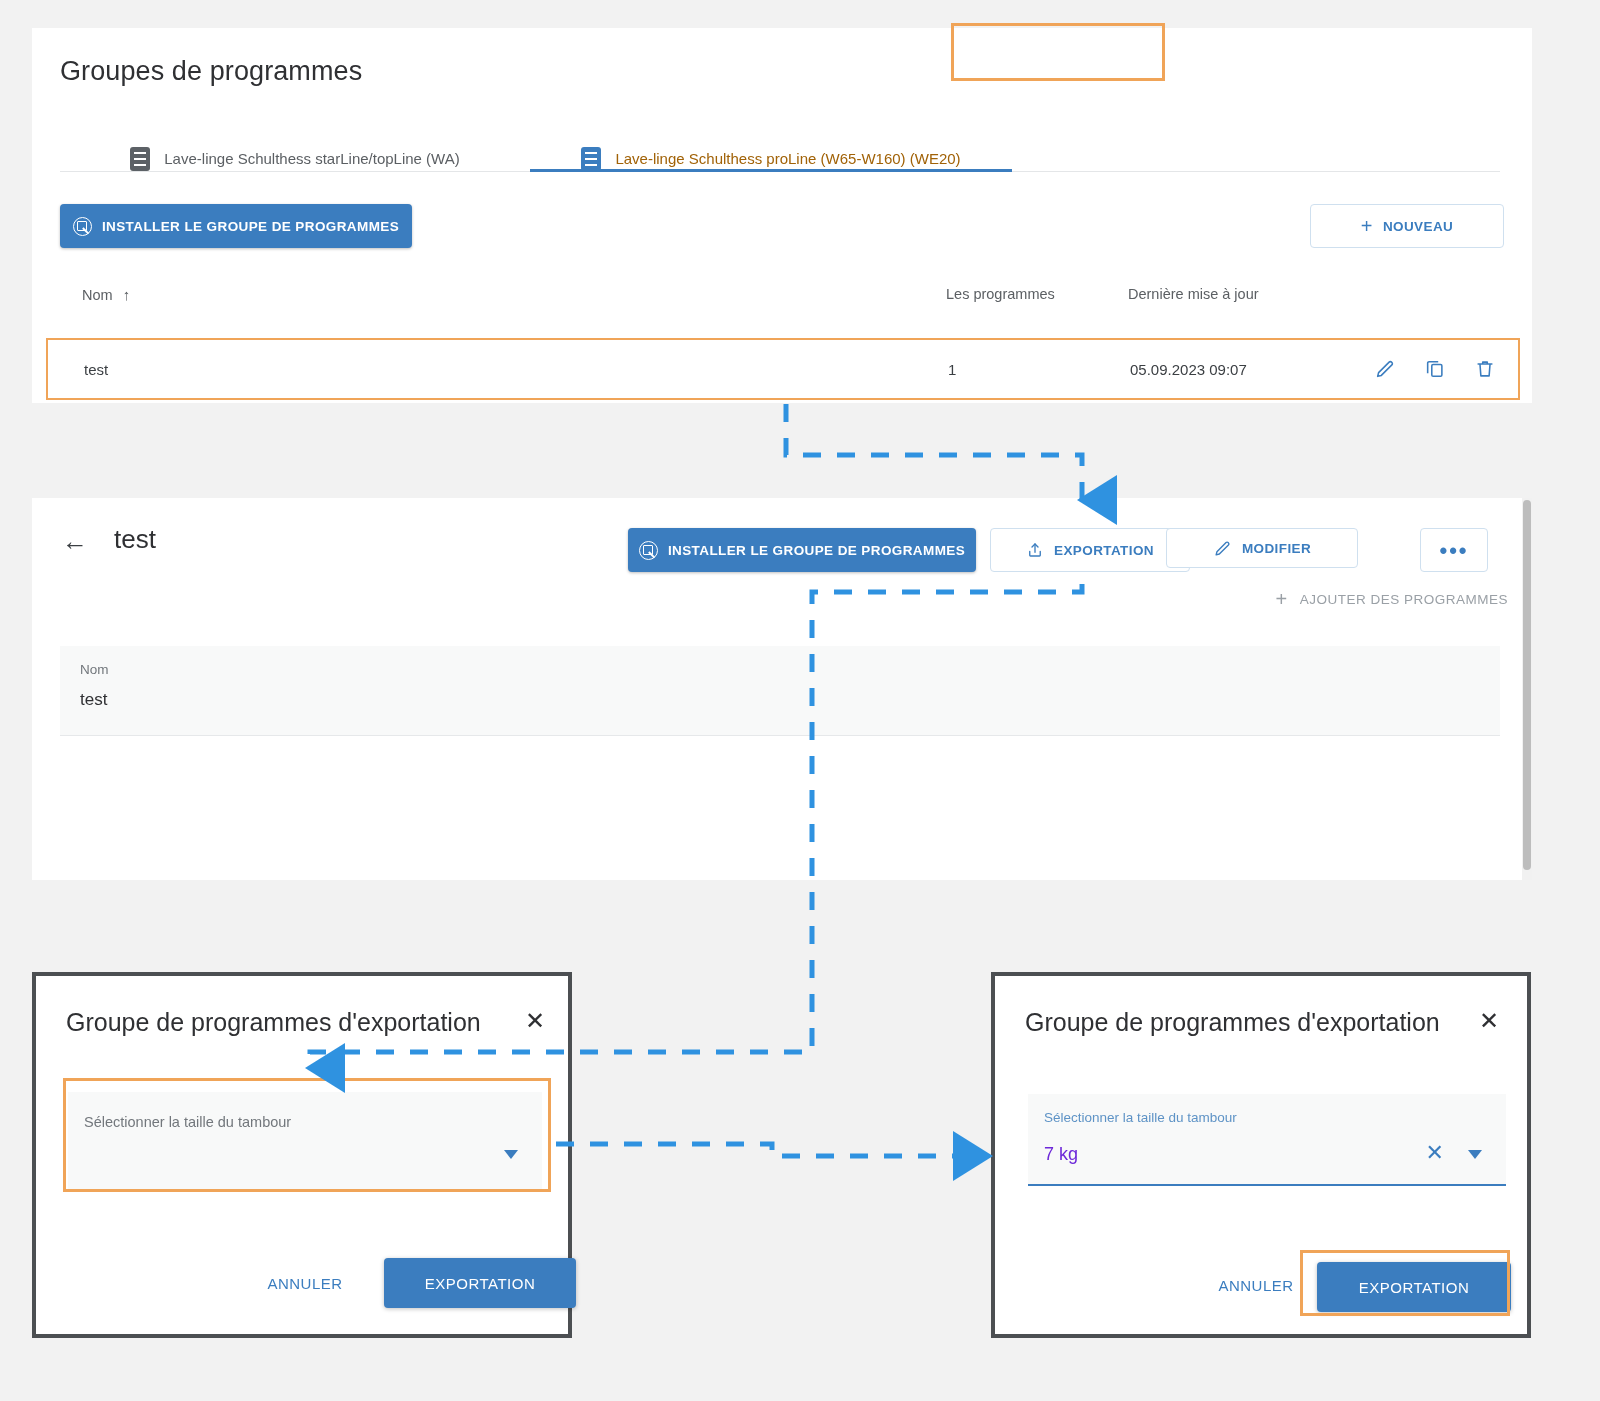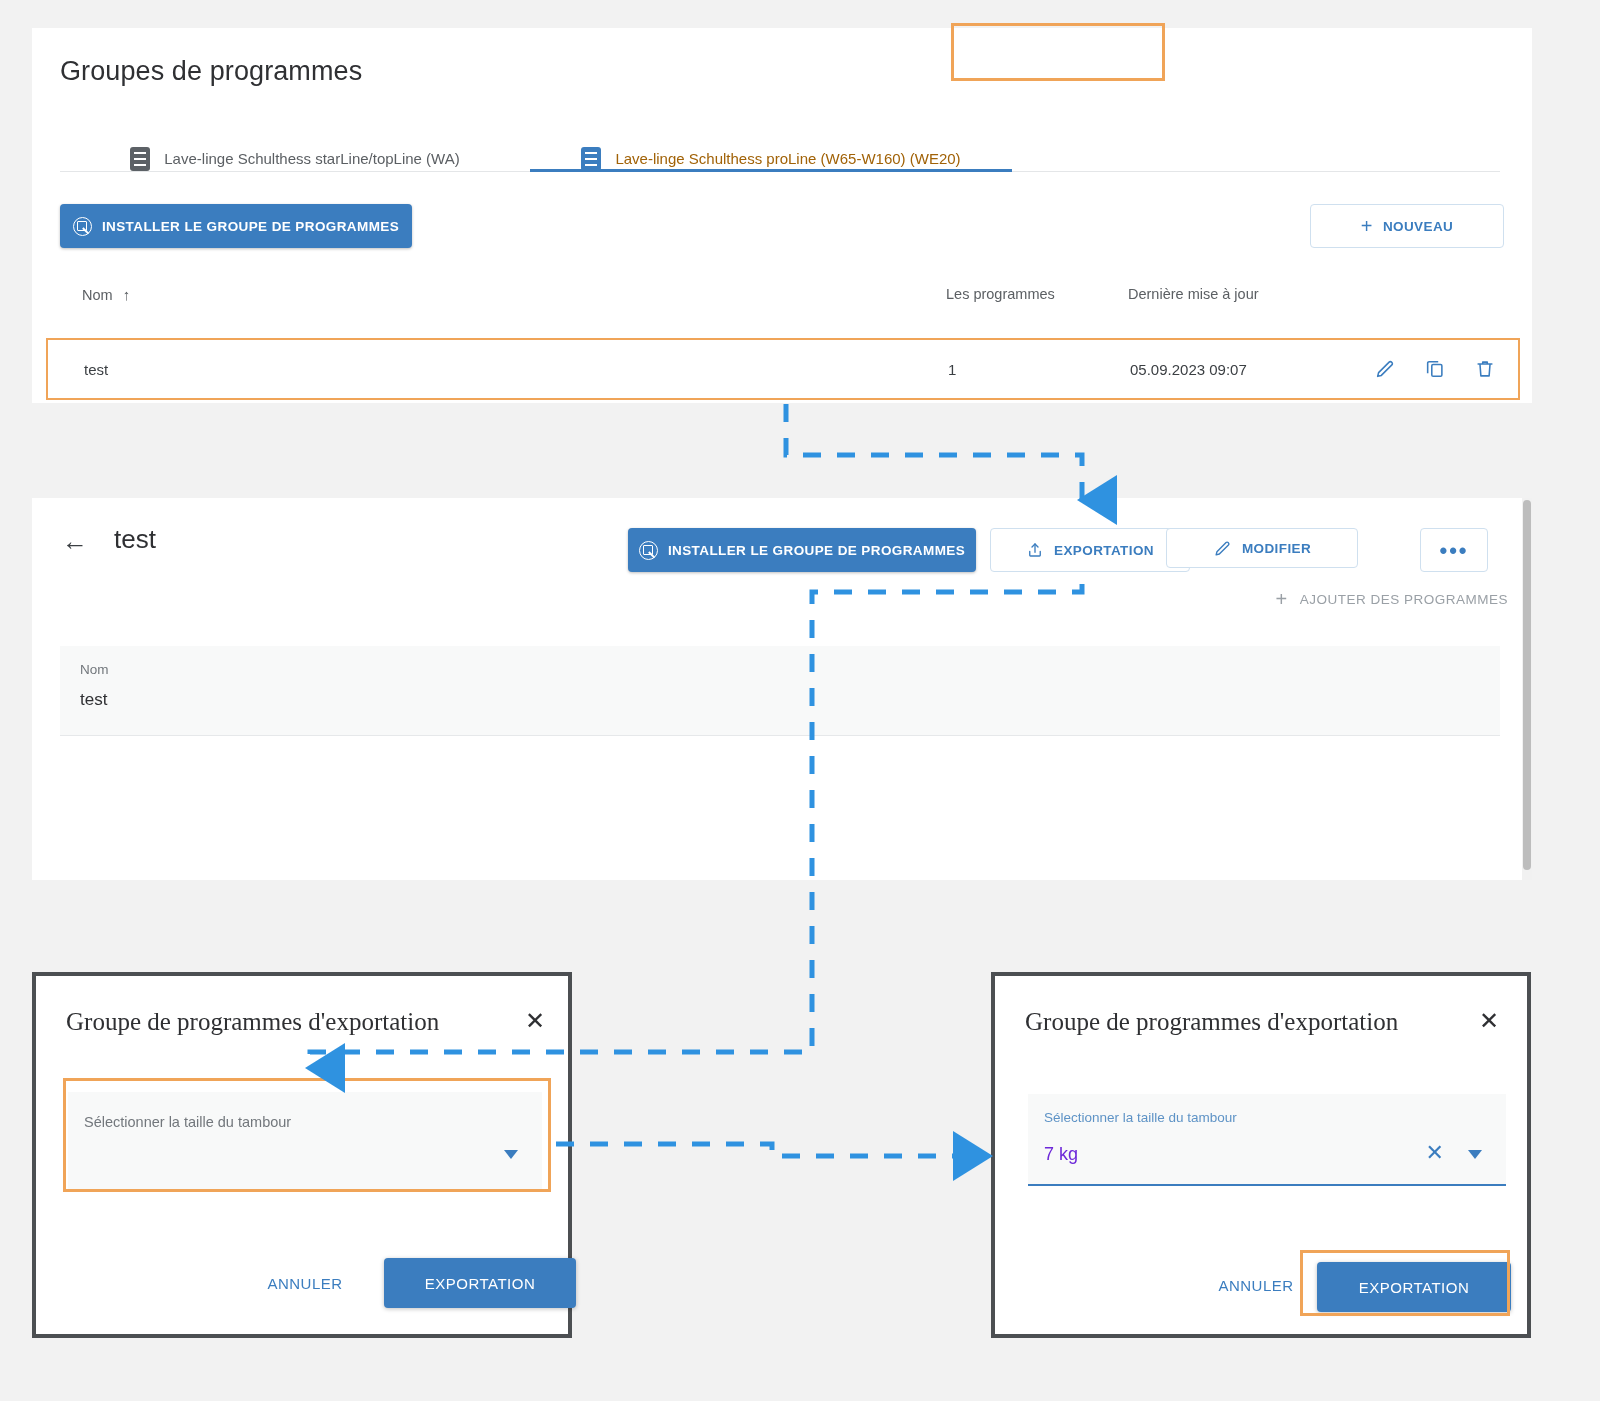--- a/index.html
+++ b/index.html
@@ -297,21 +297,20 @@
     border: 4px solid #4c4f52;
   }
   .dlg-a { left: 32px; top: 972px; width: 540px; height: 366px; }
   .dlg-b { left: 991px; top: 972px; width: 540px; height: 366px; }
   .dlg-title {
     position: absolute;
     left: 30px; top: 32px;
     font-size: 25px;
     color: #2f3033;
     white-space: nowrap;
-    font-family: Liberation Serif, serif;
   }
   .dlg-close {
     position: absolute;
     top: 33px;
     font-size: 24px;
     color: #2f3033;
     cursor: pointer;
     line-height: 1;
   }
   .dlg-a .dlg-close { left: 489px; }

